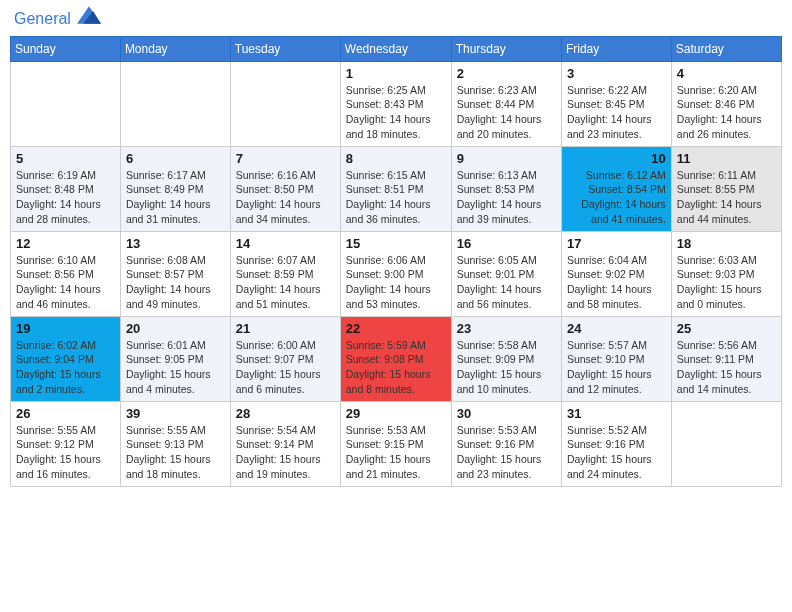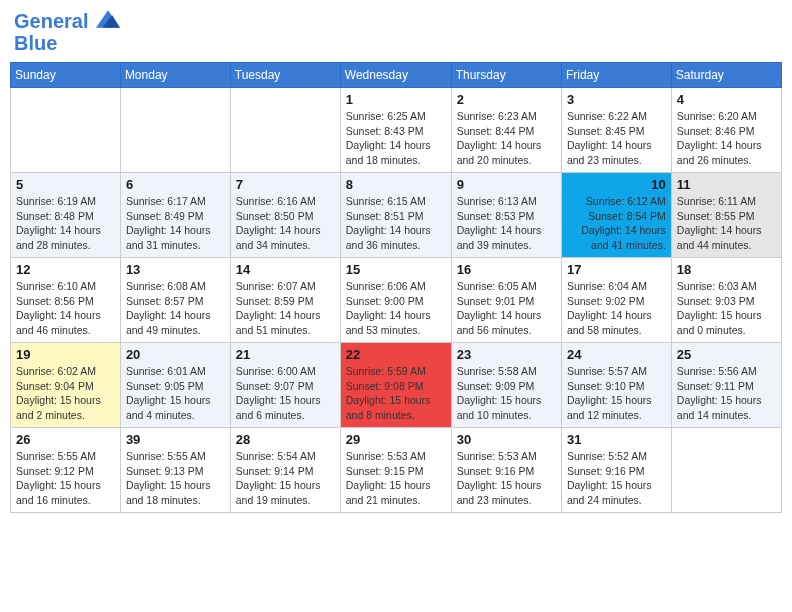--- a/index.html
+++ b/index.html
@@ -15,22 +15,22 @@
       justify-content: space-between;
       align-items: flex-start;
       margin-bottom: 8px;
       padding: 0 4px;
     }
     .logo {
       display: flex;
       align-items: center;
     }
     .logo-text {
-      font-size: 20px;
-      font-weight: bold;
+      font-size: 16px;
+      font-weight: normal;
       color: #1a1a1a;
       line-height: 1.1;
     }
     .logo-text span {
       color: #3a7bd5;
     }
     .logo-icon {
       width: 24px;
       height: 18px;
       margin-left: 2px;
@@ -96,21 +96,20 @@
 <div class="header">
   <div class="logo">
     <div>
       <div class="logo-text">
         <span>General</span>
         <svg class="logo-icon" viewBox="0 0 30 22" xmlns="http://www.w3.org/2000/svg">
           <polygon points="0,22 15,0 30,22" fill="#3a7bd5"></polygon>
           <polygon points="8,22 20,6 30,22" fill="#1a4fa0"></polygon>
         </svg>
       </div>
-      <div class="logo-text"><span>Blue</span></div>
     </div>
   </div>
   <div class="title-block">
     <div class="month-title"></div>
     <div class="location"></div>
   </div>
 </div>
 
 <table class="calendar">
   <thead>
@@ -200,21 +199,21 @@
         <td>
           <div class="day-number">17</div>
           <div class="day-info">Sunrise: 6:04 AM<br>Sunset: 9:02 PM<br>Daylight: 14 hours<br>and 58 minutes.</div>
         </td>
         <td>
           <div class="day-number">18</div>
           <div class="day-info">Sunrise: 6:03 AM<br>Sunset: 9:03 PM<br>Daylight: 15 hours<br>and 0 minutes.</div>
         </td>
       </tr>
       <tr>
-        <td style="background: #fef9c3;">
+        <td style="background: #0ea5e9;">
           <div class="day-number">19</div>
           <div class="day-info">Sunrise: 6:02 AM<br>Sunset: 9:04 PM<br>Daylight: 15 hours<br>and 2 minutes.</div>
         </td>
         <td style="background: rgb(240, 244, 250);">
           <div class="day-number">20</div>
           <div class="day-info">Sunrise: 6:01 AM<br>Sunset: 9:05 PM<br>Daylight: 15 hours<br>and 4 minutes.</div>
         </td>
         <td style="background: rgb(240, 244, 250);">
           <div class="day-number">21</div>
           <div class="day-info">Sunrise: 6:00 AM<br>Sunset: 9:07 PM<br>Daylight: 15 hours<br>and 6 minutes.</div>

